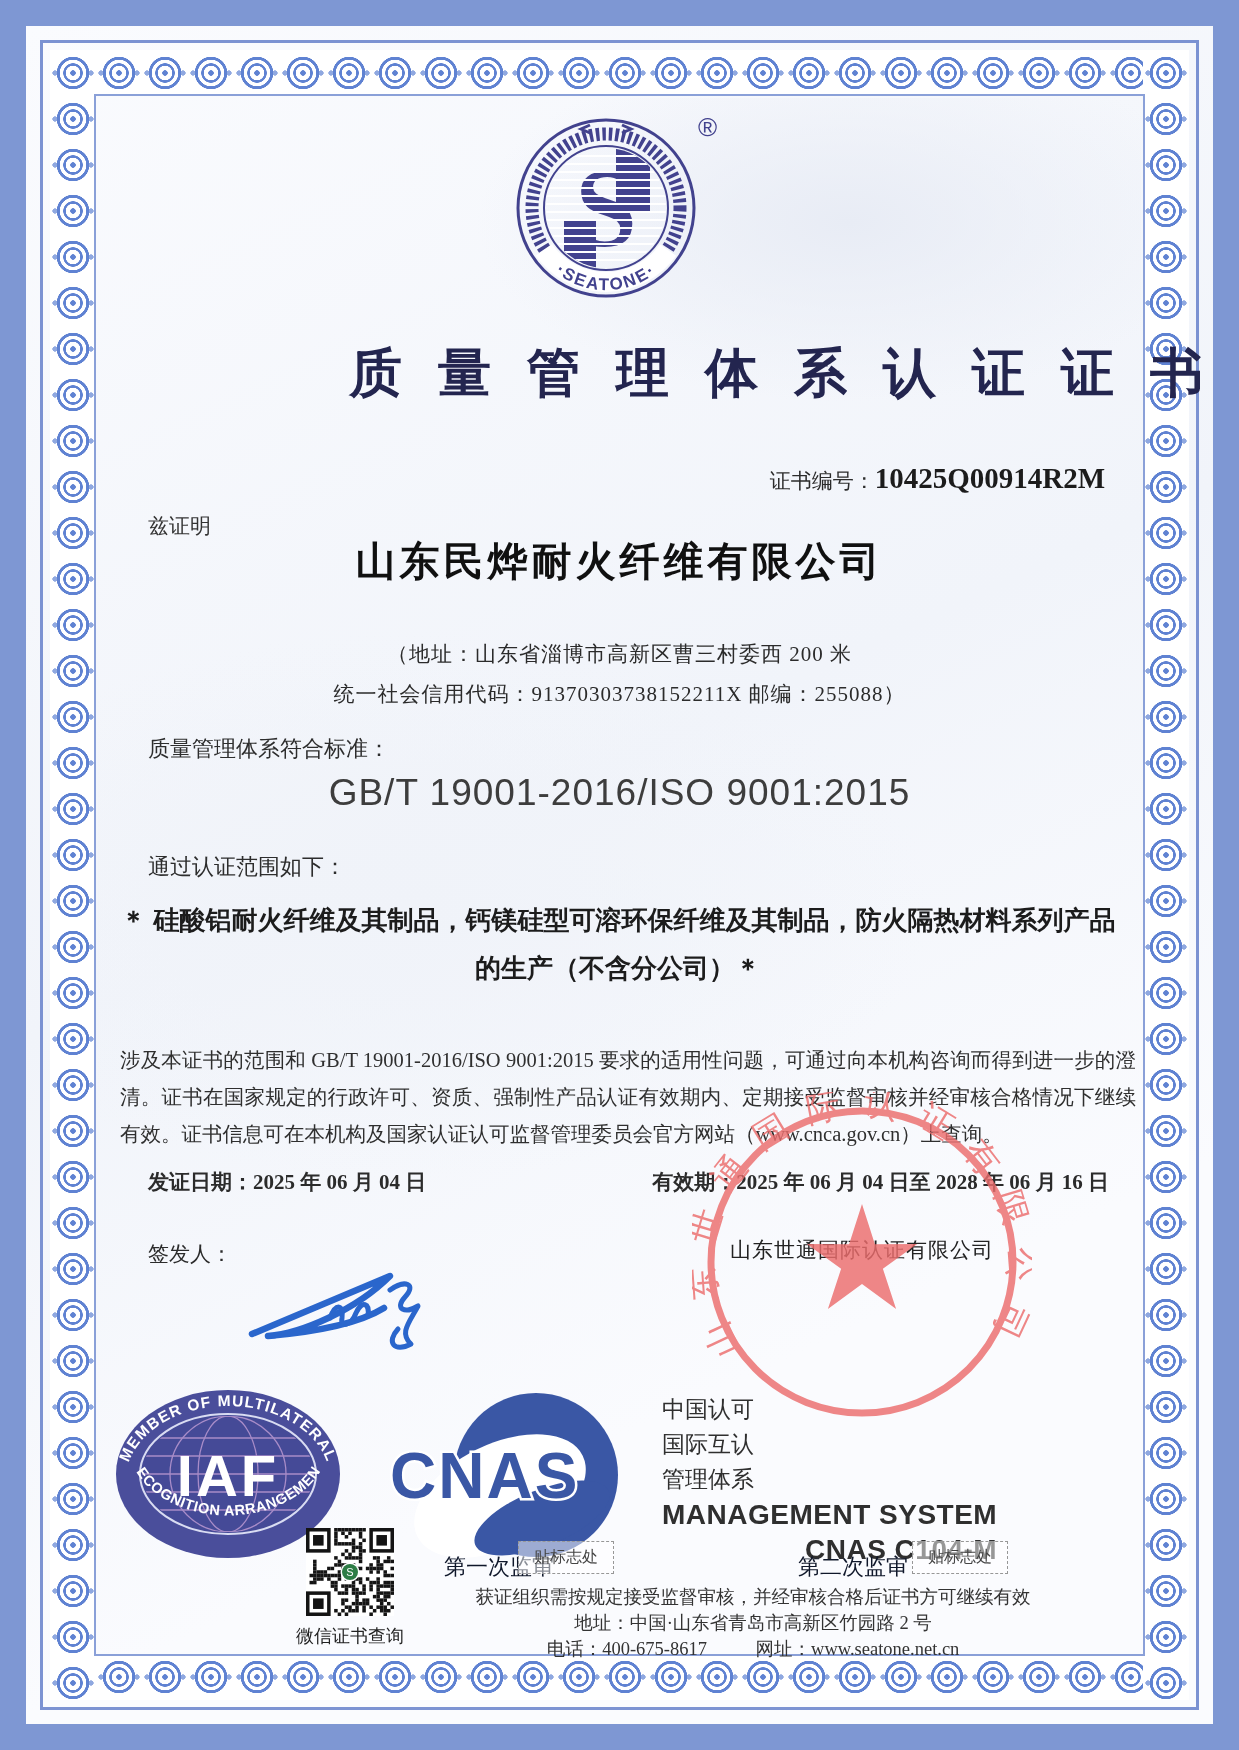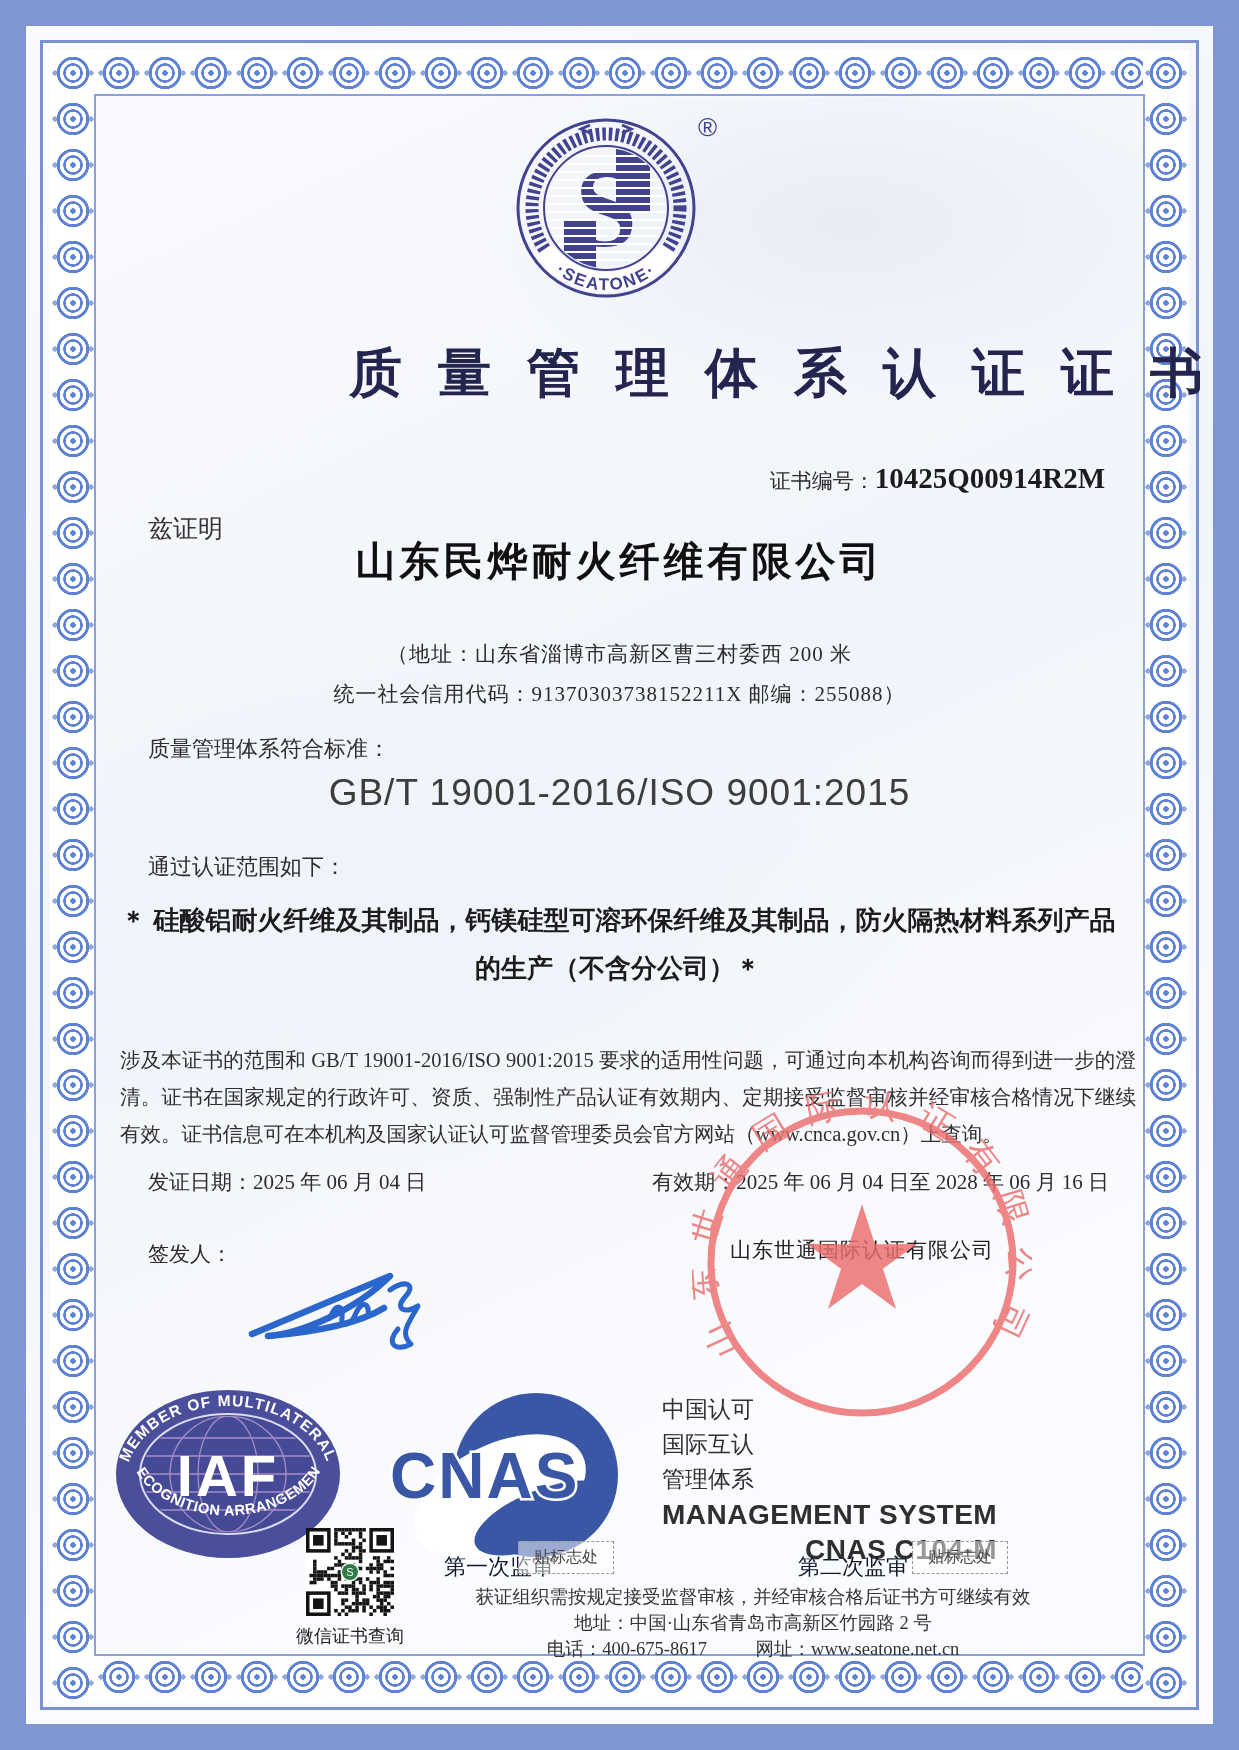--- a/index.html
+++ b/index.html
@@ -26,31 +26,31 @@
       radial-gradient(ellipse 620px 300px at 72% 8%, #e8ecf5 0%, rgba(232,236,245,0) 60%),
       radial-gradient(ellipse 800px 420px at 30% 52%, #f0f3f9 0%, rgba(240,243,249,0) 65%);}
   .serif{font-family:"Liberation Serif","DejaVu Serif",serif;}
   .abs{position:absolute;}
   .emblem{left:502px;top:108px;width:216px;height:200px;}
   .cert-title{left:0;right:0;top:338px;text-align:right;font-weight:bold;font-size:53px;
     letter-spacing:36px;text-indent:36px;color:#23254f;font-family:Liberation Serif, serif;}
   .certno-row{right:134px;top:462px;text-align:right;color:#2b2b2b;}
   .certno-row .lbl{font-size:21px;}
   .certno-row .num{font-size:29px;font-weight:bold;font-family:"Liberation Serif","DejaVu Serif",serif;color:#1c1c1c;}
-  .certify{left:148px;top:512px;font-size:25px;color:#333;}
+  .certify{left:148px;top:512px;font-size:21px;color:#333;}
   .company{left:0;right:0;top:534px;text-align:center;font-size:40px;font-weight:bold;color:#101010;letter-spacing:4px;}
   .addr1{left:0;right:0;top:640px;text-align:center;font-size:21px;color:#2b2b2b;letter-spacing:1px;}
   .addr2{left:0;right:0;top:680px;text-align:center;font-size:21px;color:#2b2b2b;letter-spacing:1px;}
   .std-label{left:148px;top:734px;font-size:22px;color:#2d2d2d;}
   .standard{left:0;right:0;top:772px;text-align:center;font-size:37px;color:#3d3d3d;letter-spacing:1px;}
   .scope-label{left:148px;top:852px;font-size:22px;color:#2d2d2d;}
   .scope{left:112px;width:1012px;top:896px;text-align:center;font-size:26px;font-weight:bold;
     color:#1c1c1c;line-height:1.85;}
   .legal{left:112px;width:1016px;top:1034px;font-size:20.5px;color:#2f2f2f;line-height:37px;text-align:justify;margin:8px;}
-  .dates-row{left:148px;right:130px;top:1168px;display:flex;justify-content:space-between;font-size:21px;color:#2b2b2b;}
+  .dates-row{left:148px;right:130px;top:1168px;display:flex;justify-content:space-between;font-size:21px;color:#2b2b2b;font-weight:bold;}
   .signer{left:148px;top:1240px;font-size:21px;color:#2b2b2b;}
   .signature{left:238px;top:1258px;width:210px;height:105px;}
   .issuer{left:690px;width:344px;top:1236px;text-align:center;font-size:21px;color:#222;letter-spacing:1px;}
   .stamp{left:692px;top:1092px;width:340px;height:340px;opacity:.82;}
   .iaf{left:112px;top:1386px;width:233px;height:176px;}
   .cnas{left:384px;top:1390px;width:262px;height:170px;}
   .cnas-text{left:662px;top:1392px;color:#2f2f2f;}
   .cnas-text .cnl{font-size:23px;line-height:35px;}
   .cnas-text .enl{font-size:28px;font-weight:bold;line-height:35px;letter-spacing:0.5px;text-align:right;}
   .qr{left:306px;top:1528px;width:88px;height:88px;}

